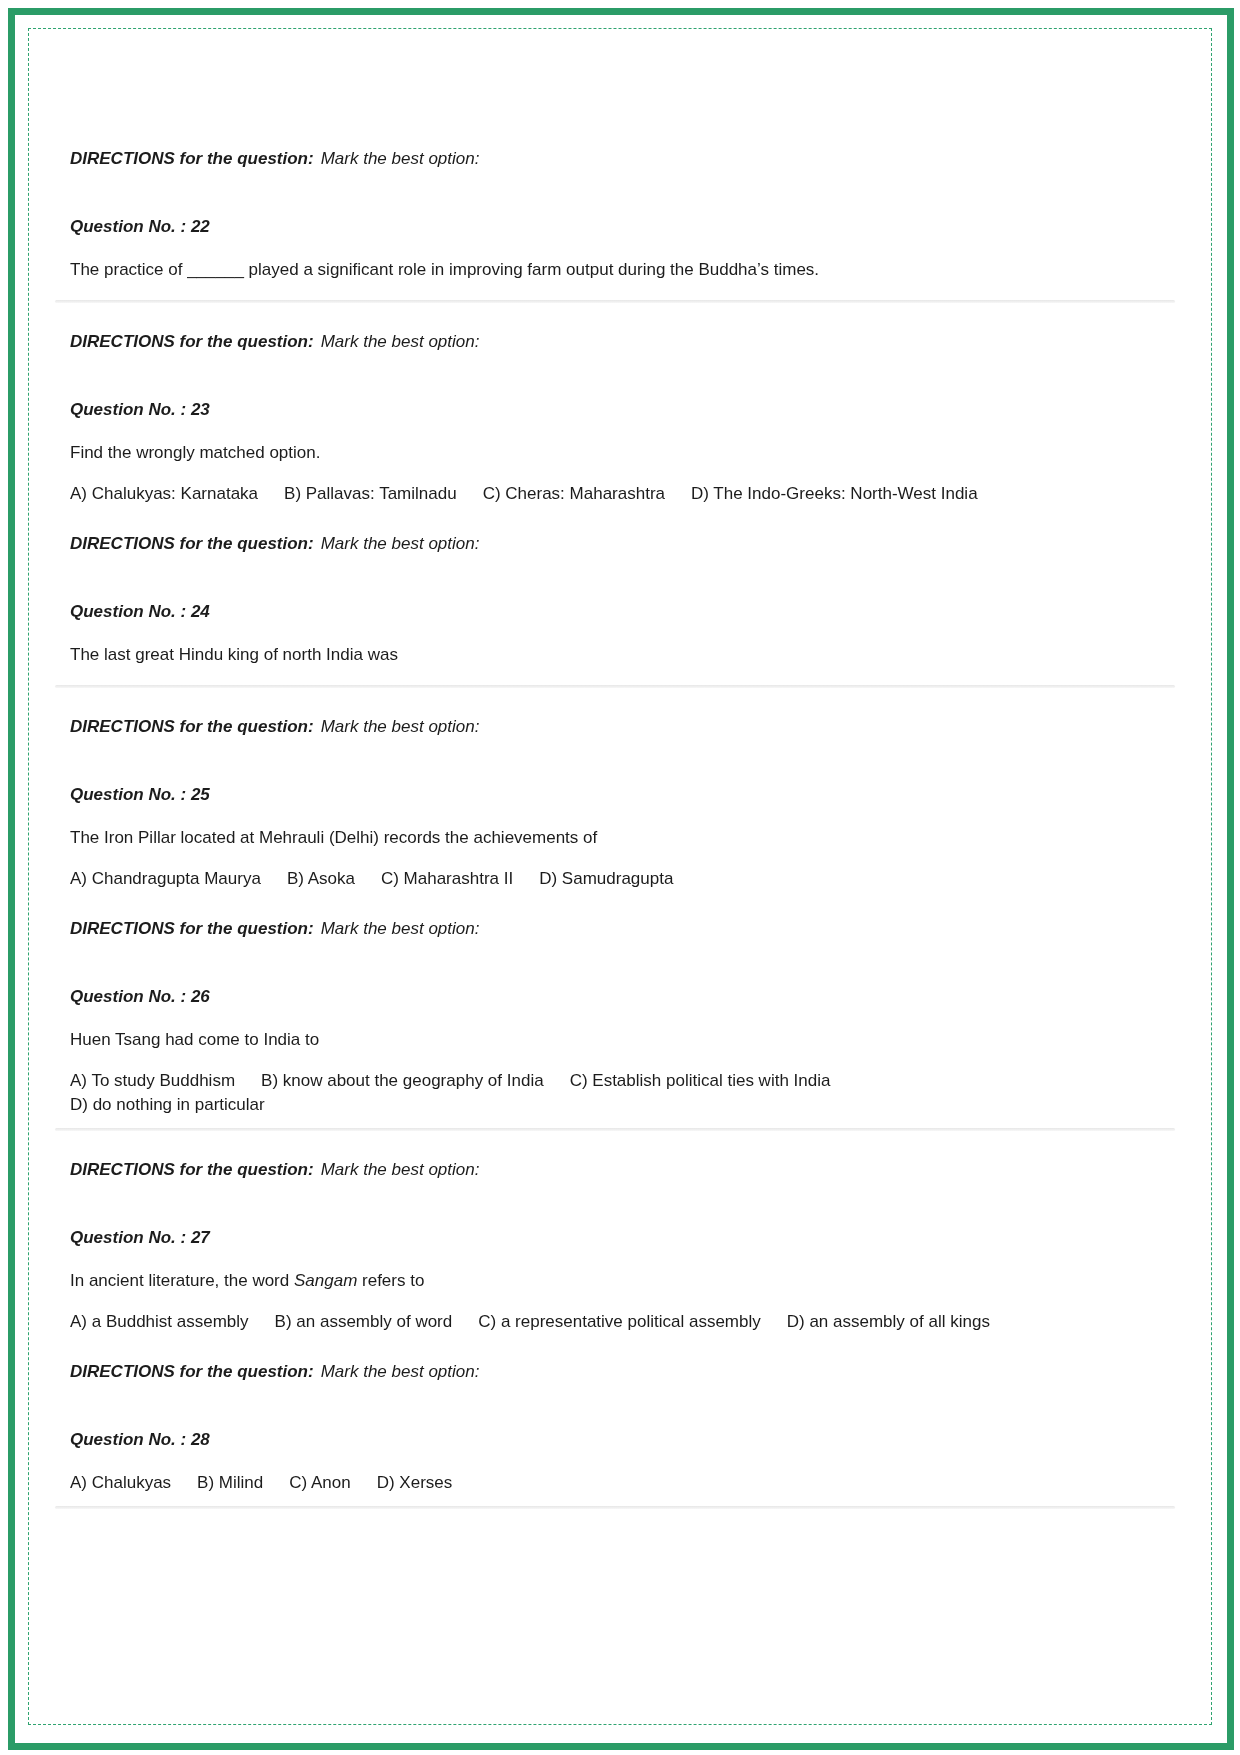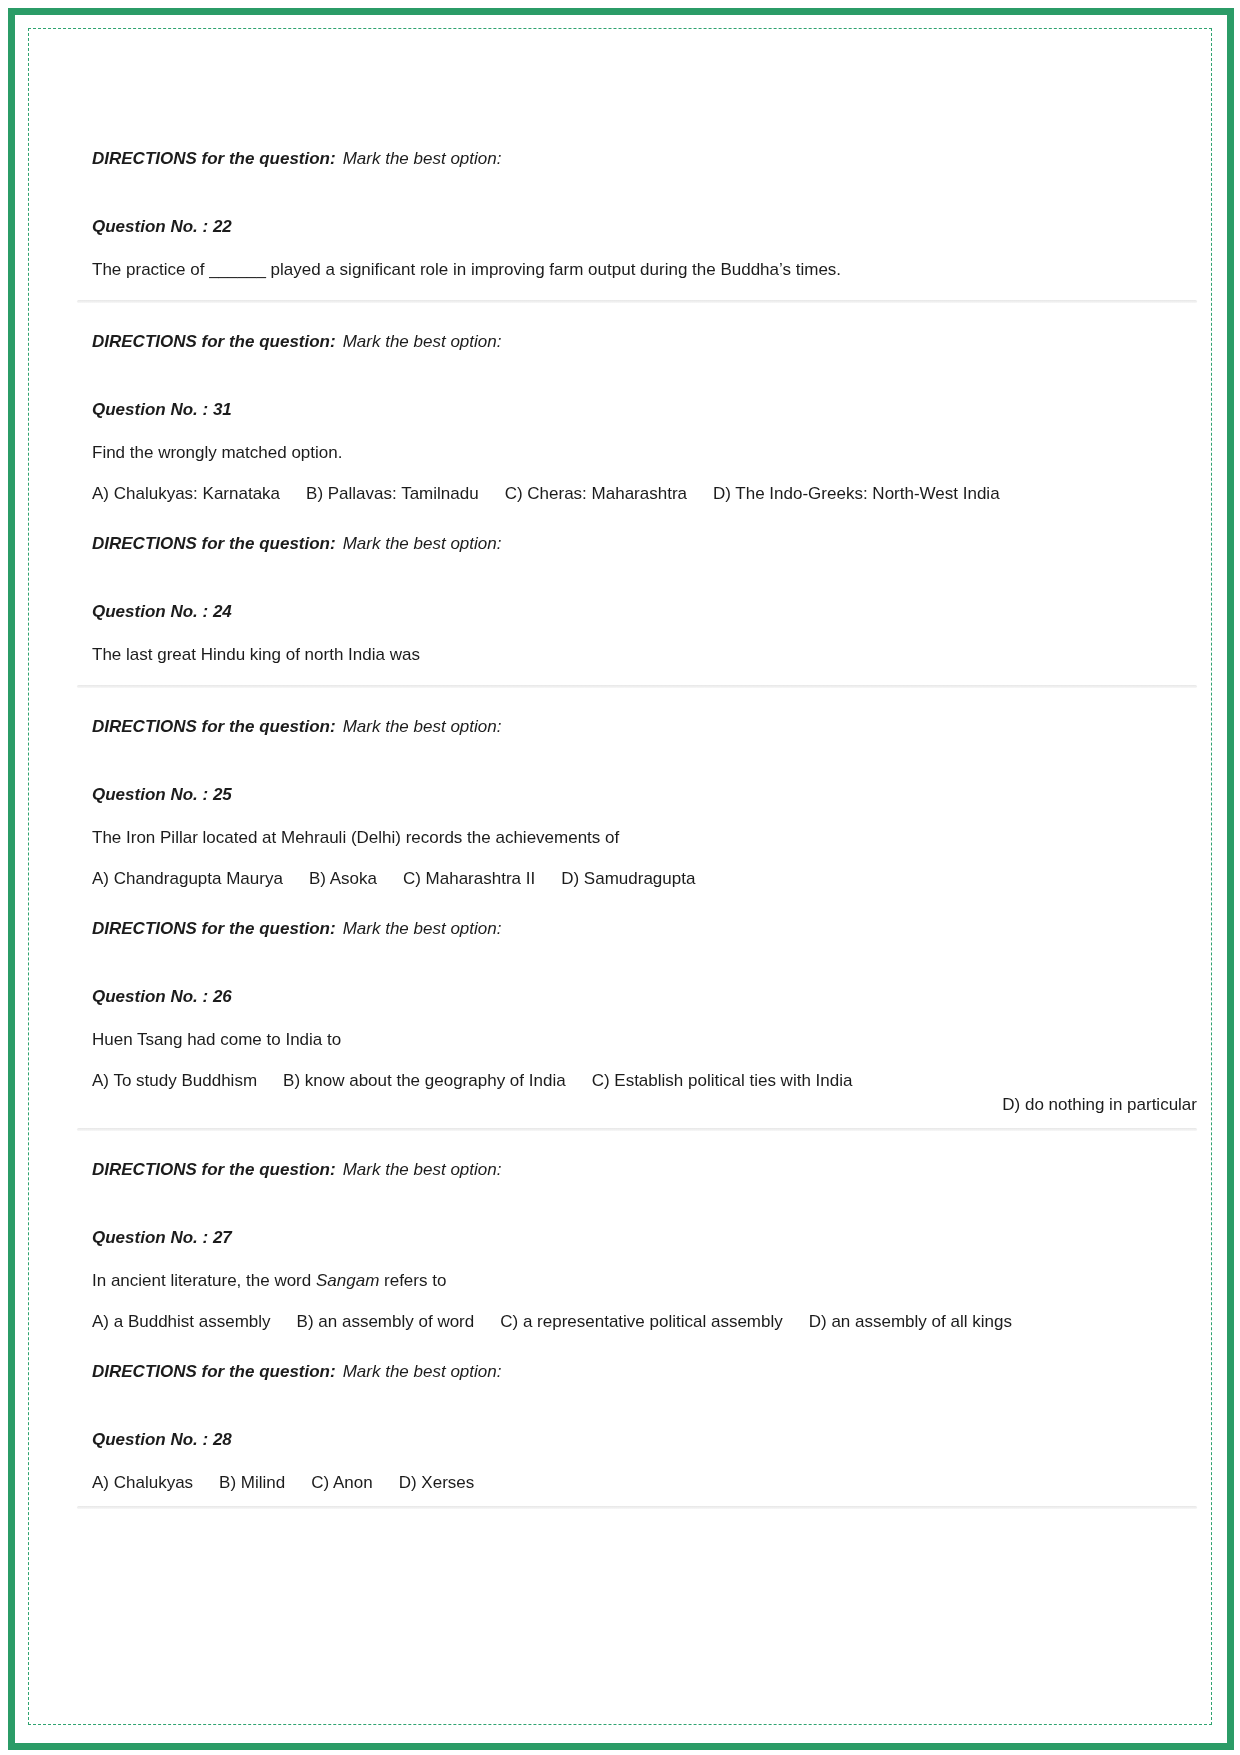--- a/index.html
+++ b/index.html
@@ -21,21 +21,21 @@
   }
   .inner-frame {
     position: absolute;
     top: 28px; left: 28px; right: 28px; bottom: 30px;
     border: 1px dashed #2fa470;
     pointer-events: none;
   }
   .content {
     position: absolute;
     top: 148px;
-    left: 92px;
+    left: 70px;
     width: 1105px;
   }
   p { margin: 0; }
   .qblock { font-size: 17px; line-height: 22px; }
   .directions {
     font-style: italic;
     margin-bottom: 46px;
   }
   .dir-label {
     font-weight: 700;
@@ -43,21 +43,21 @@
   }
   .qno {
     font-weight: 700;
     font-style: italic;
     margin-bottom: 21px;
   }
   .qtext { margin-bottom: 19px; }
   .em { font-style: italic; margin-top: 29px; }
   .options { margin-bottom: 28px; }
   .has-divider .options { margin-bottom: 12px; }
-  .options-line + .options-line { margin-top: 2px; text-align: right; }
+  .options-line + .options-line { margin-top: 2px; }
   .option + .option { margin-left: 26px; }
   .divider {
     height: 3px;
     width: calc(100% + 15px);
     margin: 0 0 28px -15px;
     background: linear-gradient(to bottom, #e7e7e7, #f7f7f7);
     border-radius: 2px;
   }
 </style>
 </head>
@@ -73,21 +73,21 @@
     </p>
     <p class="qno">Question No. : 22</p>
     <p class="qtext"><span>The practice of ______ played a significant role in improving farm output during the Buddha’s times.</span></p>
   <div class="divider"></div>
     </section>
 
   <section class="qblock">
     <p class="directions">
       <strong class="dir-label">DIRECTIONS for the question:</strong><span class="dir-instruction">Mark the best option:</span>
     </p>
-    <p class="qno">Question No. : 31</p>
+    <p class="qno">Question No. : 23</p>
     <p class="qtext"><span>Find the wrongly matched option.</span></p>
     <div class="options">
         <div class="options-line"><span class="option">A) Chalukyas: Karnataka</span><span class="option">B) Pallavas: Tamilnadu</span><span class="option">C) Cheras: Maharashtra</span><span class="option">D) The Indo-Greeks: North-West India</span></div>
       </div>
   </section>
 
   <section class="qblock has-divider">
     <p class="directions">
       <strong class="dir-label">DIRECTIONS for the question:</strong><span class="dir-instruction">Mark the best option:</span>
     </p>

